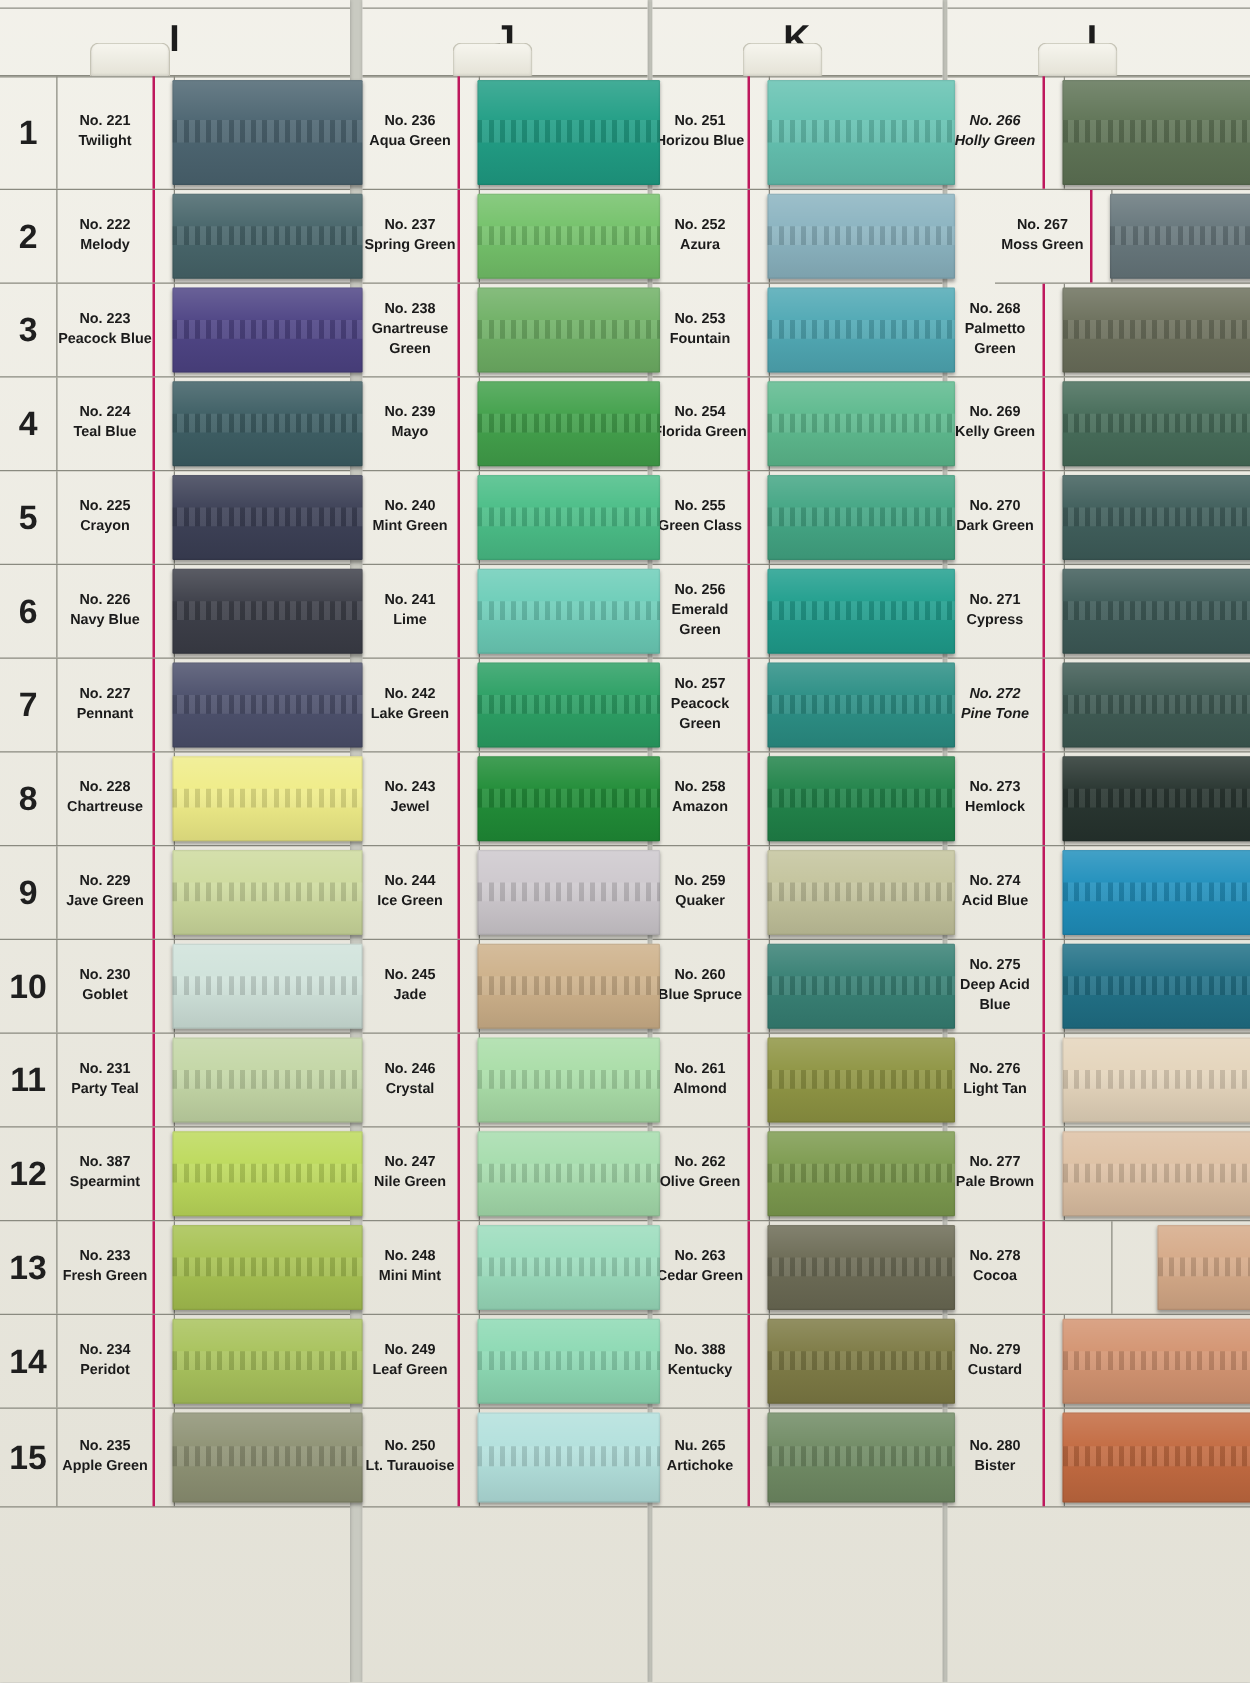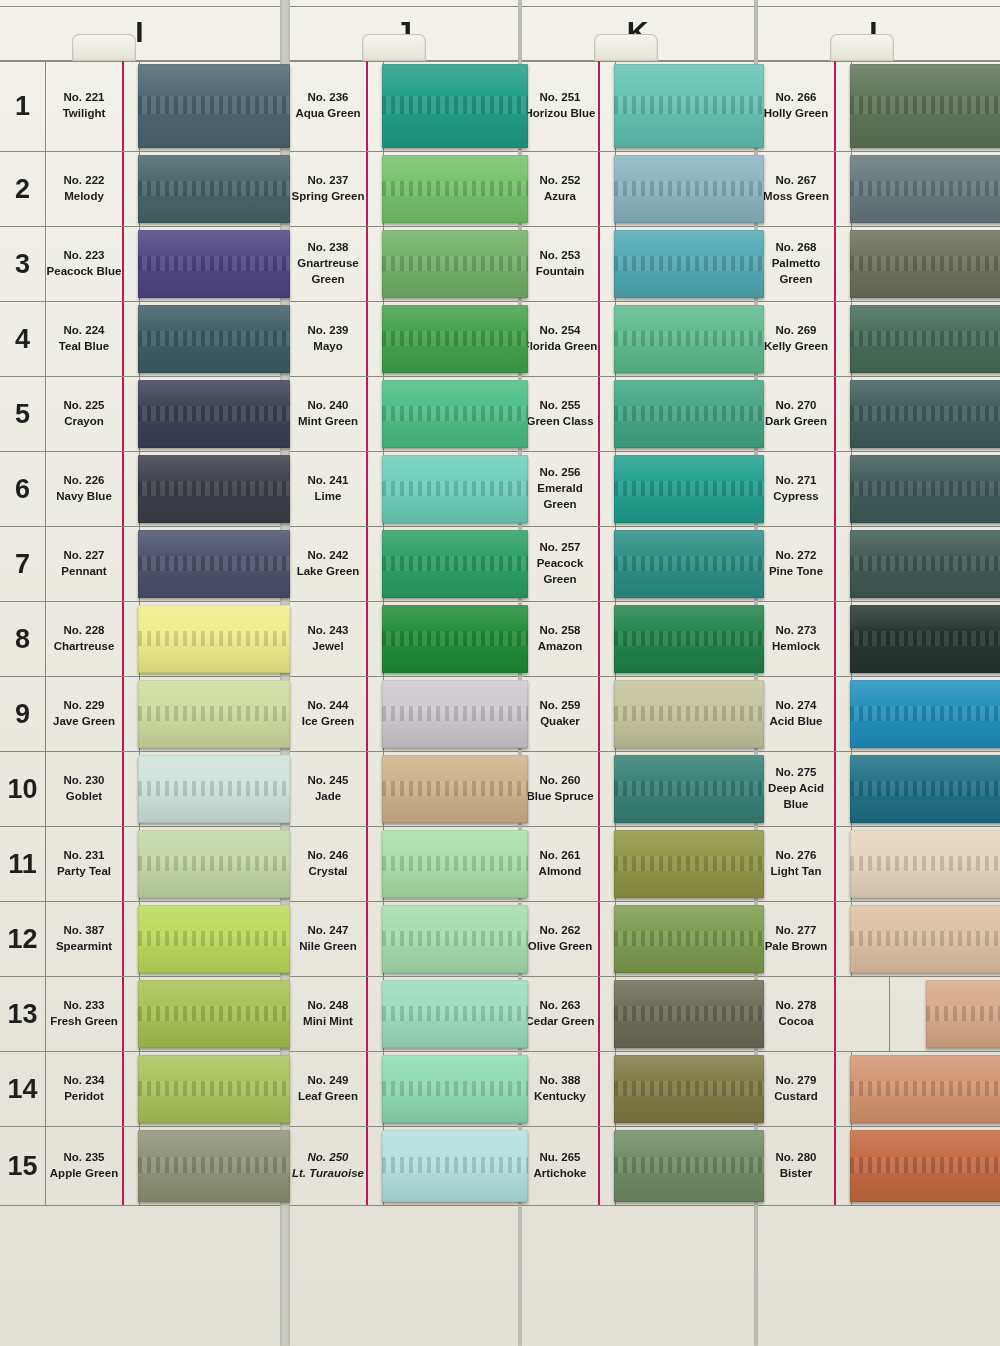--- a/index.html
+++ b/index.html
@@ -523,21 +523,21 @@
             <div class="nm">Leaf Green</div>
           </div>
           <div class="cell-spacer"></div>
           <div class="cell-swatch">
             <div class="ribbon" title="No. 249 Leaf Green" style="background: rgb(140, 217, 179);">
               <div class="center-weave"></div>
               <div class="sheen"></div>
             </div>
           </div>
         </div>
-        <div class="row" style="height: 79px; font-style: italic;">
+        <div class="row" style="height: 79px;">
           <div class="cell-name">
             <div class="no">No. 250</div>
             <div class="nm">Lt. Turauoise</div>
           </div>
           <div class="cell-spacer"></div>
           <div class="cell-swatch">
             <div class="ribbon" title="No. 250 Lt. Turauoise" style="background: rgb(178, 224, 220);">
               <div class="center-weave"></div>
               <div class="sheen"></div>
             </div>
@@ -747,34 +747,34 @@
           </div>
         </div>
       </div>
     </div>
     <div class="col" style="left: 758px; width: 242px;">
       <div class="hdr">
         <span class="letter">L</span>
       </div>
       <div class="tab" style="left: 72px; top: 34px;"></div>
       <div class="rows">
-        <div class="row" style="height: 92px;">
+        <div class="row" style="height: 92px; font-style: italic;">
           <div class="cell-name">
             <div class="no">No. 266</div>
             <div class="nm">Holly Green</div>
           </div>
           <div class="cell-spacer"></div>
           <div class="cell-swatch">
             <div class="ribbon" title="No. 266 Holly Green" style="background: rgb(94, 115, 85);">
               <div class="center-weave"></div>
               <div class="sheen"></div>
             </div>
           </div>
         </div>
-        <div class="row" style="height: 75px;">
+        <div class="row" style="height: 75px; margin-left: 38px;">
           <div class="cell-name">
             <div class="no">No. 267</div>
             <div class="nm">Moss Green</div>
           </div>
           <div class="cell-spacer"></div>
           <div class="cell-swatch">
             <div class="ribbon" title="No. 267 Moss Green" style="background: rgb(102, 118, 123);">
               <div class="center-weave"></div>
               <div class="sheen"></div>
             </div>
@@ -825,21 +825,21 @@
             <div class="nm">Cypress</div>
           </div>
           <div class="cell-spacer"></div>
           <div class="cell-swatch">
             <div class="ribbon" title="No. 271 Cypress" style="background: rgb(61, 90, 87);">
               <div class="center-weave"></div>
               <div class="sheen"></div>
             </div>
           </div>
         </div>
-        <div class="row" style="height: 75px;">
+        <div class="row" style="height: 75px; font-style: italic;">
           <div class="cell-name">
             <div class="no">No. 272</div>
             <div class="nm">Pine Tone</div>
           </div>
           <div class="cell-spacer"></div>
           <div class="cell-swatch">
             <div class="ribbon" title="No. 272 Pine Tone" style="background: rgb(61, 89, 82);">
               <div class="center-weave"></div>
               <div class="sheen"></div>
             </div>

